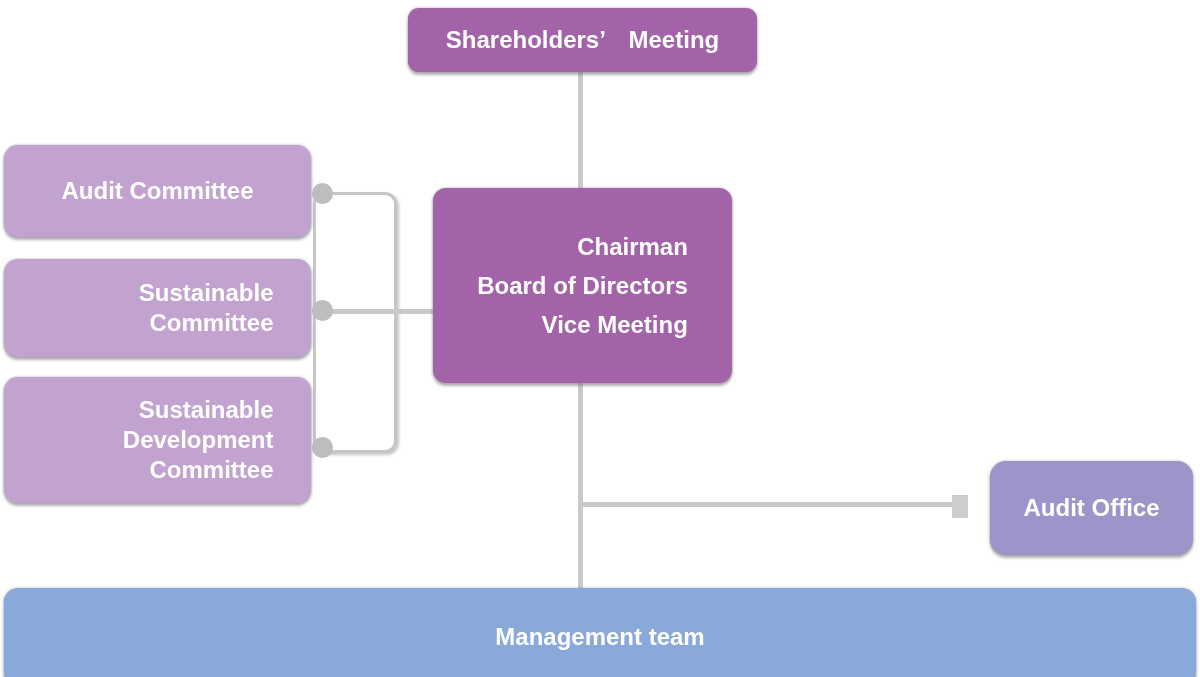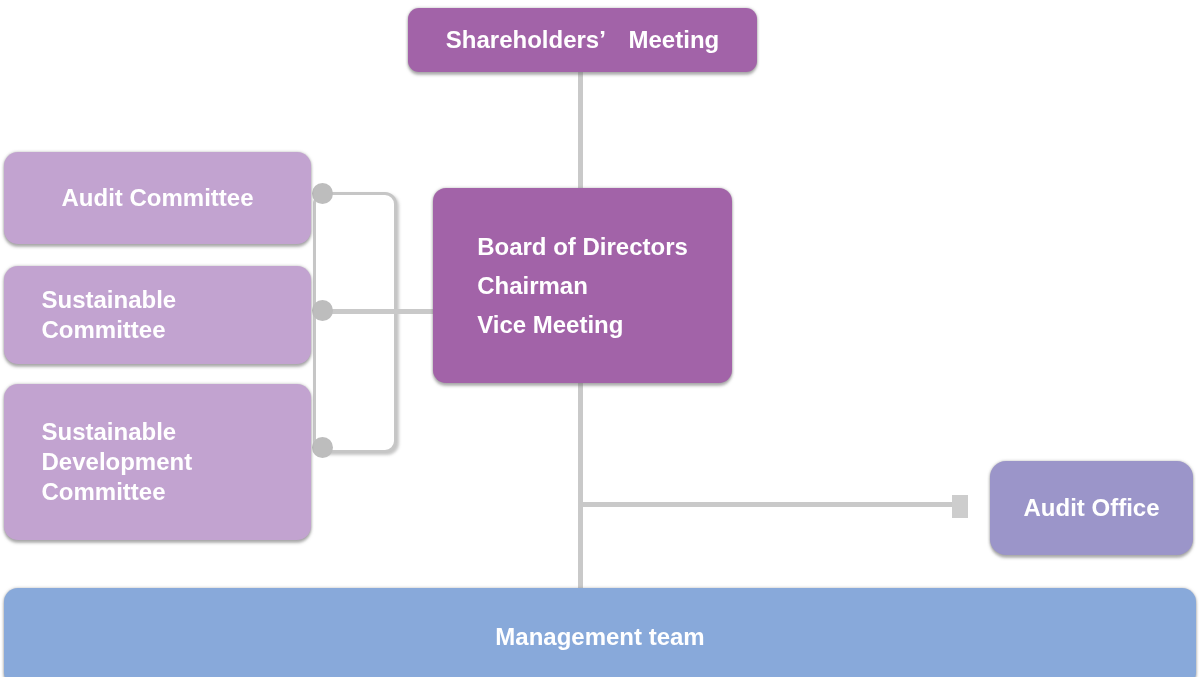--- a/index.html
+++ b/index.html
@@ -6,38 +6,38 @@
   .stage{
     position:relative;
     width:1200px;height:677px;
     background:#ffffff;
     font-family:"Liberation Sans","DejaVu Sans",sans-serif;
     overflow:hidden;
   }
   .node{
     position:absolute;
     display:flex;align-items:center;justify-content:center;
-    text-align:left;
+    text-align:right;
     color:#ffffff;
     font-size:24px;font-weight:600;
     box-shadow:0 0 3px rgba(120,120,120,0.55), 0 3px 3px rgba(110,110,110,0.5);
     box-sizing:border-box;
   }
   .deep-purple{background:#a263a8;}
-  .light-purple{background:#c2a3d0;margin-top:7px;}
+  .light-purple{background:#c2a3d0;}
   .lavender{background:#9b95c9;margin-top:11px;}
   .blue{background:#88a9da;}
 
   .shareholders{left:408px;top:8px;width:349px;height:64px;border-radius:11px;z-index:5;}
   .board{left:433px;top:188px;width:299px;height:195px;border-radius:13px;z-index:5;line-height:39px;}
   .committee{left:4px;width:307px;border-radius:14px;z-index:5;line-height:30px;}
   .committee .inner{max-width:232px;}
   .committee-audit{top:145px;height:92px;}
   .committee-remuneration{top:259px;height:98px;}
-  .committee-sustainable{top:377px;height:156px;}
+  .committee-sustainable{top:377px;height:126px;}
   .audit-office{left:990px;top:450px;width:203px;height:94px;border-radius:16px;z-index:5;}
   .management{left:4px;top:588px;width:1192px;height:98px;border-radius:14px;z-index:5;}
 
   .line{position:absolute;background:#c9c9c9;z-index:1;}
   .line-shareholders-board{left:578px;top:70px;width:5px;height:120px;}
   .line-board-management{left:578px;top:383px;width:5px;height:205px;}
   .line-audit-office{left:580px;top:502px;width:374px;height:5px;z-index:1;}
   .line-bracket-board{left:320px;top:309px;width:113px;height:5px;z-index:3;}
 
   .bracket{
@@ -73,22 +73,22 @@
   <div class="dot dot-2"></div>
   <div class="dot dot-3"></div>
   <div class="square-connector"></div>
 
   <div class="node deep-purple shareholders">
     <span>Shareholders’　Meeting</span>
   </div>
 
   <div class="node deep-purple board">
     <div>
+      <div>Chairman</div>
       <div>Board of Directors</div>
-      <div>Chairman</div>
       <div>Vice Meeting</div>
     </div>
   </div>
 
   <div class="node light-purple committee committee-audit">
     <span class="inner">Audit Committee</span>
   </div>
 
   <div class="node light-purple committee committee-remuneration">
     <span class="inner">Sustainable Committee</span>

